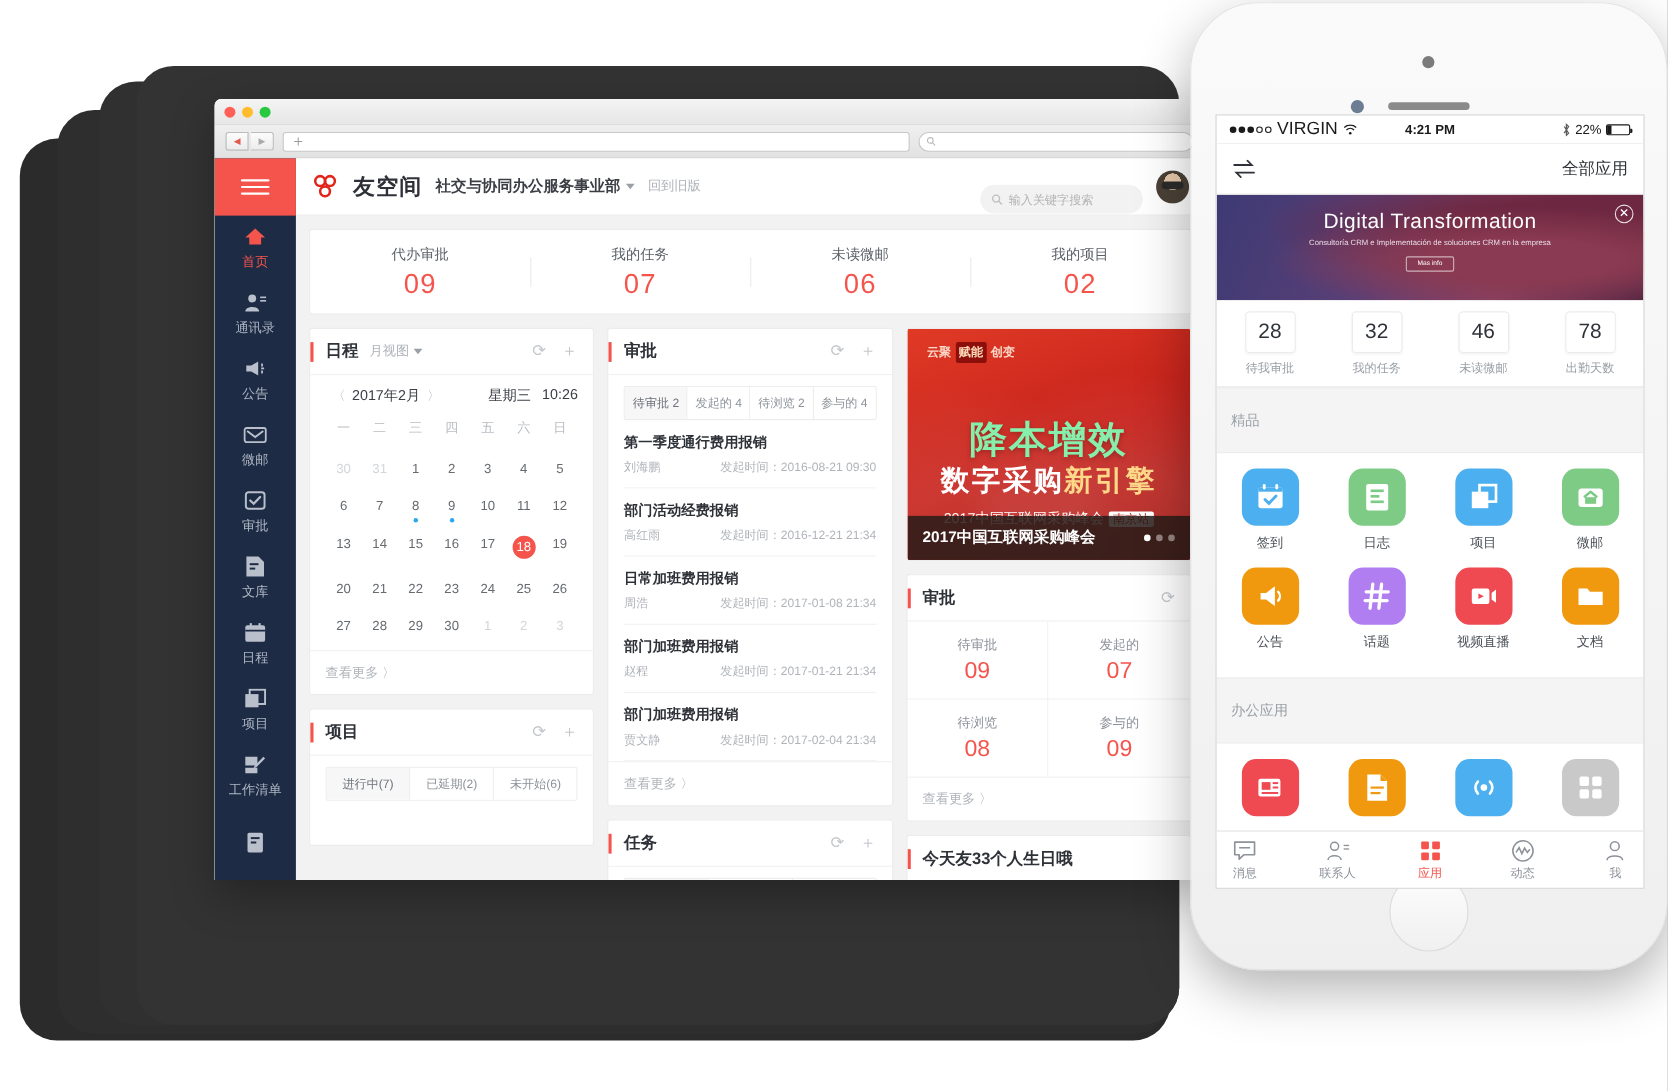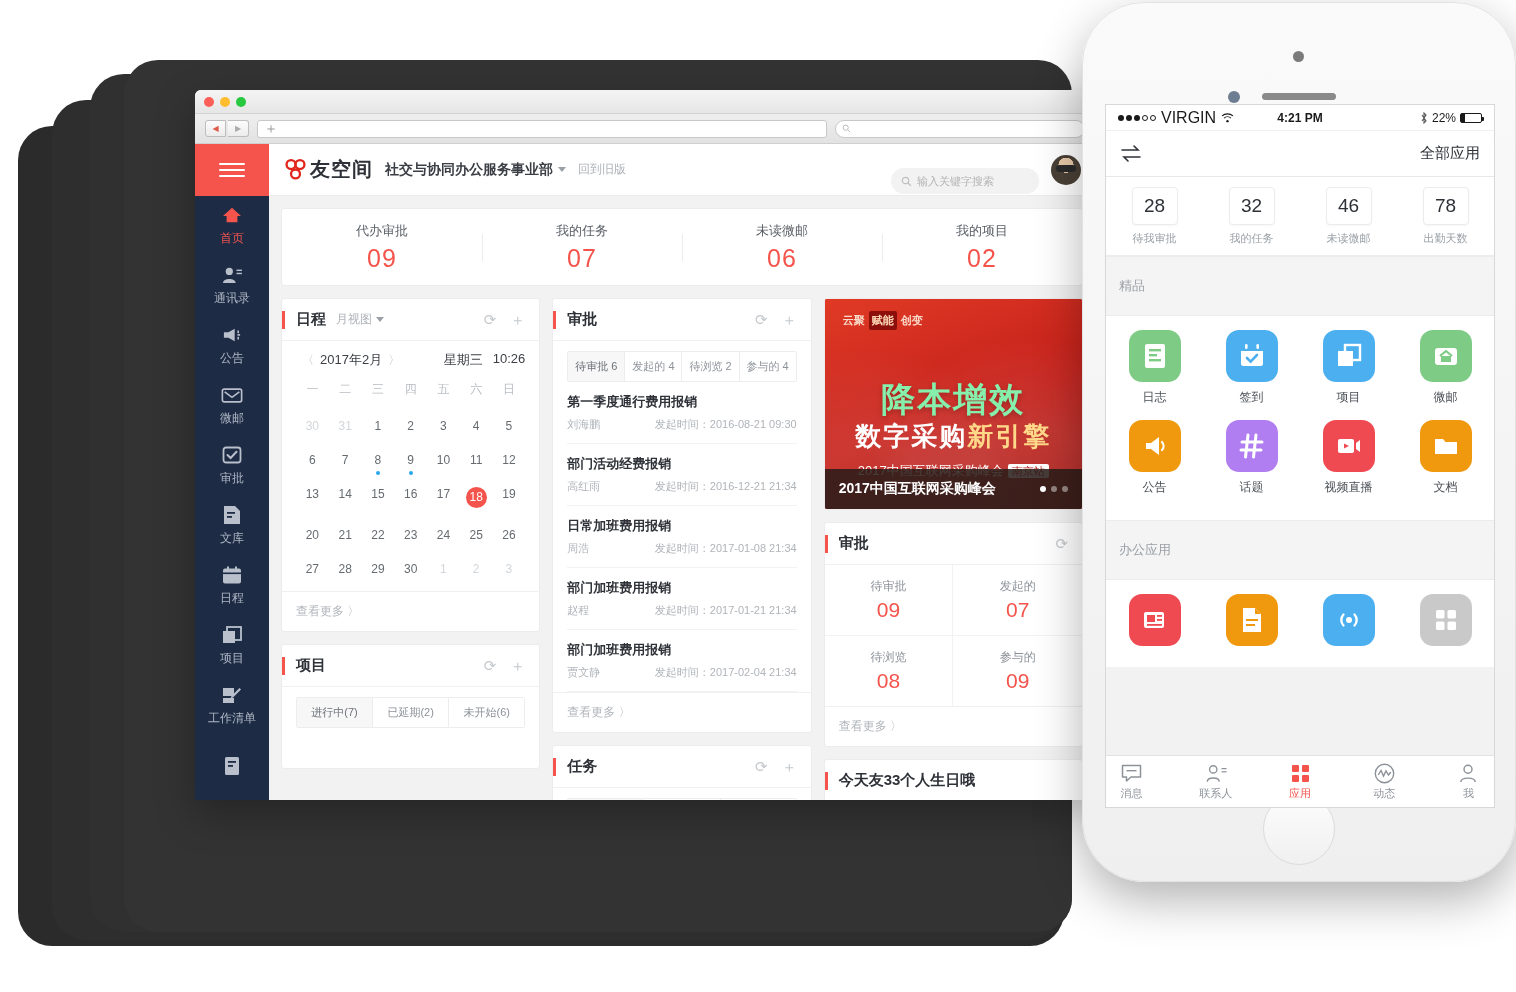--- a/index.html
+++ b/index.html
@@ -71,21 +71,21 @@
   .sb-item.active { color:#f4544c; }
   .sb-ico { width:22px; height:20px; display:flex; align-items:center; justify-content:center; }
   .sb-ico svg { display:block; }
 
   .content { flex:1 1 auto; overflow:hidden; position:relative; }
 
   .topbar {
     height: 52px; background:#fff; border-bottom:1px solid #ebebeb;
     display:flex; align-items:center; padding:0 14px; gap:12px;
   }
-  .logo { display:flex; align-items:center; gap:2px; }
+  .logo { display:flex; align-items:center; gap:13px; }
   .logo-mark { width:25px; height:25px; }
   .logo-text { font-size:20px; font-weight:bold; color:#2e3238; letter-spacing:1px; }
   .dept { font-size:14px; color:#3b3f45; font-weight:bold; display:flex; align-items:center; gap:5px;}
   .caret { border-left:4px solid transparent; border-right:4px solid transparent; border-top:5px solid #9aa0a6; }
   .oldver { font-size:12px; color:#aeb2b8; }
   .topbar-right { margin-left:auto; display:flex; align-items:center; gap:12px; }
   .app-search {
     width:148px; height:26px; background:#f2f2f2; border-radius:13px;
     display:flex; align-items:center; gap:5px; padding:0 10px; font-size:11px; color:#b4b4b4;margin-top:23px;
   }
@@ -582,21 +582,21 @@
             <div class="col">
               <div class="card">
                 <div class="card-head">
                   <span class="card-title">审批</span>
                   <span class="card-actions">
                     <span class="ico-btn">⟳</span>
                     <span class="ico-btn">＋</span>
                   </span>
                 </div>
                 <div class="tabs">
-                  <div class="tab active">待审批 6</div>
+                  <div class="tab active">待审批 2</div>
                   <div class="tab">发起的 4</div>
                   <div class="tab">待浏览 2</div>
                   <div class="tab">参与的 4</div>
                 </div>
                 <div class="appr-list" id="appr-list">
                     <div class="appr-item">
                       <div class="appr-title">第一季度通行费用报销</div>
                       <div class="appr-meta">
                         <span class="who">刘海鹏</span>
                         <span class="when">发起时间：2016-08-21 09:30</span>
@@ -757,20 +757,29 @@
       </div>
 
       <div class="ph-nav" style="position:relative;">
         <svg width="22" height="18" viewBox="0 0 22 18">
           <path d="M2 5 H18 L14 1" fill="none" stroke="#2e3238" stroke-width="1.6" stroke-linecap="round"></path>
           <path d="M20 12 H4 L8 16" fill="none" stroke="#2e3238" stroke-width="1.6" stroke-linecap="round"></path>
         </svg>
         <span class="right">全部应用</span>
       </div>
 
+      <div class="ph-banner">
+        <div class="ph-banner-bg"></div>
+        <div class="ph-banner-txt">
+          <div class="ph-b-h1">Digital Transformation</div>
+          <div class="ph-b-h2">Consultoría CRM e Implementación de soluciones CRM en la empresa</div>
+          <span class="ph-b-btn">Mas info</span>
+        </div>
+        <div class="ph-b-close">✕</div>
+      </div>
 
       <div class="ph-stats">
         <div class="ph-stat">
           <div class="box">28</div>
           <div class="lbl">待我审批</div>
         </div>
         <div class="ph-stat">
           <div class="box">32</div>
           <div class="lbl">我的任务</div>
         </div>
@@ -780,42 +789,42 @@
         </div>
         <div class="ph-stat">
           <div class="box">78</div>
           <div class="lbl">出勤天数</div>
         </div>
       </div>
 
       <div class="ph-section">精品</div>
       <div class="ph-apps">
         <div class="ph-row">
-          <div class="ph-app">
-            <div class="tile" style="background:#7ecb85">
-              <svg width="24" height="26" viewBox="0 0 24 26">
-                  <rect x="2" y="1" width="20" height="24" rx="2" fill="#fff"></rect>
-                  <rect x="6" y="6" width="12" height="2.4" fill="#7ecb85"></rect>
-                  <rect x="6" y="11" width="8" height="2.4" fill="#7ecb85"></rect>
-                  <rect x="6" y="16" width="12" height="2.4" fill="#7ecb85"></rect>
-                </svg>
-            </div>
-            <div class="lbl">日志</div>
-          </div>
           <div class="ph-app">
             <div class="tile" style="background:#4cb0f0">
               <svg width="26" height="26" viewBox="0 0 26 26">
                   <rect x="2" y="4" width="22" height="19" rx="2.5" fill="#fff"></rect>
                   <rect x="2" y="4" width="22" height="4" fill="#4cb0f0"></rect>
                   <rect x="6" y="1" width="2.6" height="5" rx="1.3" fill="#fff"></rect>
                   <rect x="17.4" y="1" width="2.6" height="5" rx="1.3" fill="#fff"></rect>
                   <path d="M8 15 L11.6 18.6 L18 12" fill="none" stroke="#4cb0f0" stroke-width="2.6" stroke-linecap="round"></path>
                 </svg>
             </div>
             <div class="lbl">签到</div>
+          </div>
+          <div class="ph-app">
+            <div class="tile" style="background:#7ecb85">
+              <svg width="24" height="26" viewBox="0 0 24 26">
+                  <rect x="2" y="1" width="20" height="24" rx="2" fill="#fff"></rect>
+                  <rect x="6" y="6" width="12" height="2.4" fill="#7ecb85"></rect>
+                  <rect x="6" y="11" width="8" height="2.4" fill="#7ecb85"></rect>
+                  <rect x="6" y="16" width="12" height="2.4" fill="#7ecb85"></rect>
+                </svg>
+            </div>
+            <div class="lbl">日志</div>
           </div>
           <div class="ph-app">
             <div class="tile" style="background:#4cb0f0">
               <svg width="26" height="26" viewBox="0 0 26 26">
                   <rect x="9" y="2" width="15" height="15" fill="none" stroke="#fff" stroke-width="2.4"></rect>
                   <rect x="2" y="8" width="15" height="15" fill="#fff"></rect>
                 </svg>
             </div>
             <div class="lbl">项目</div>
           </div>

